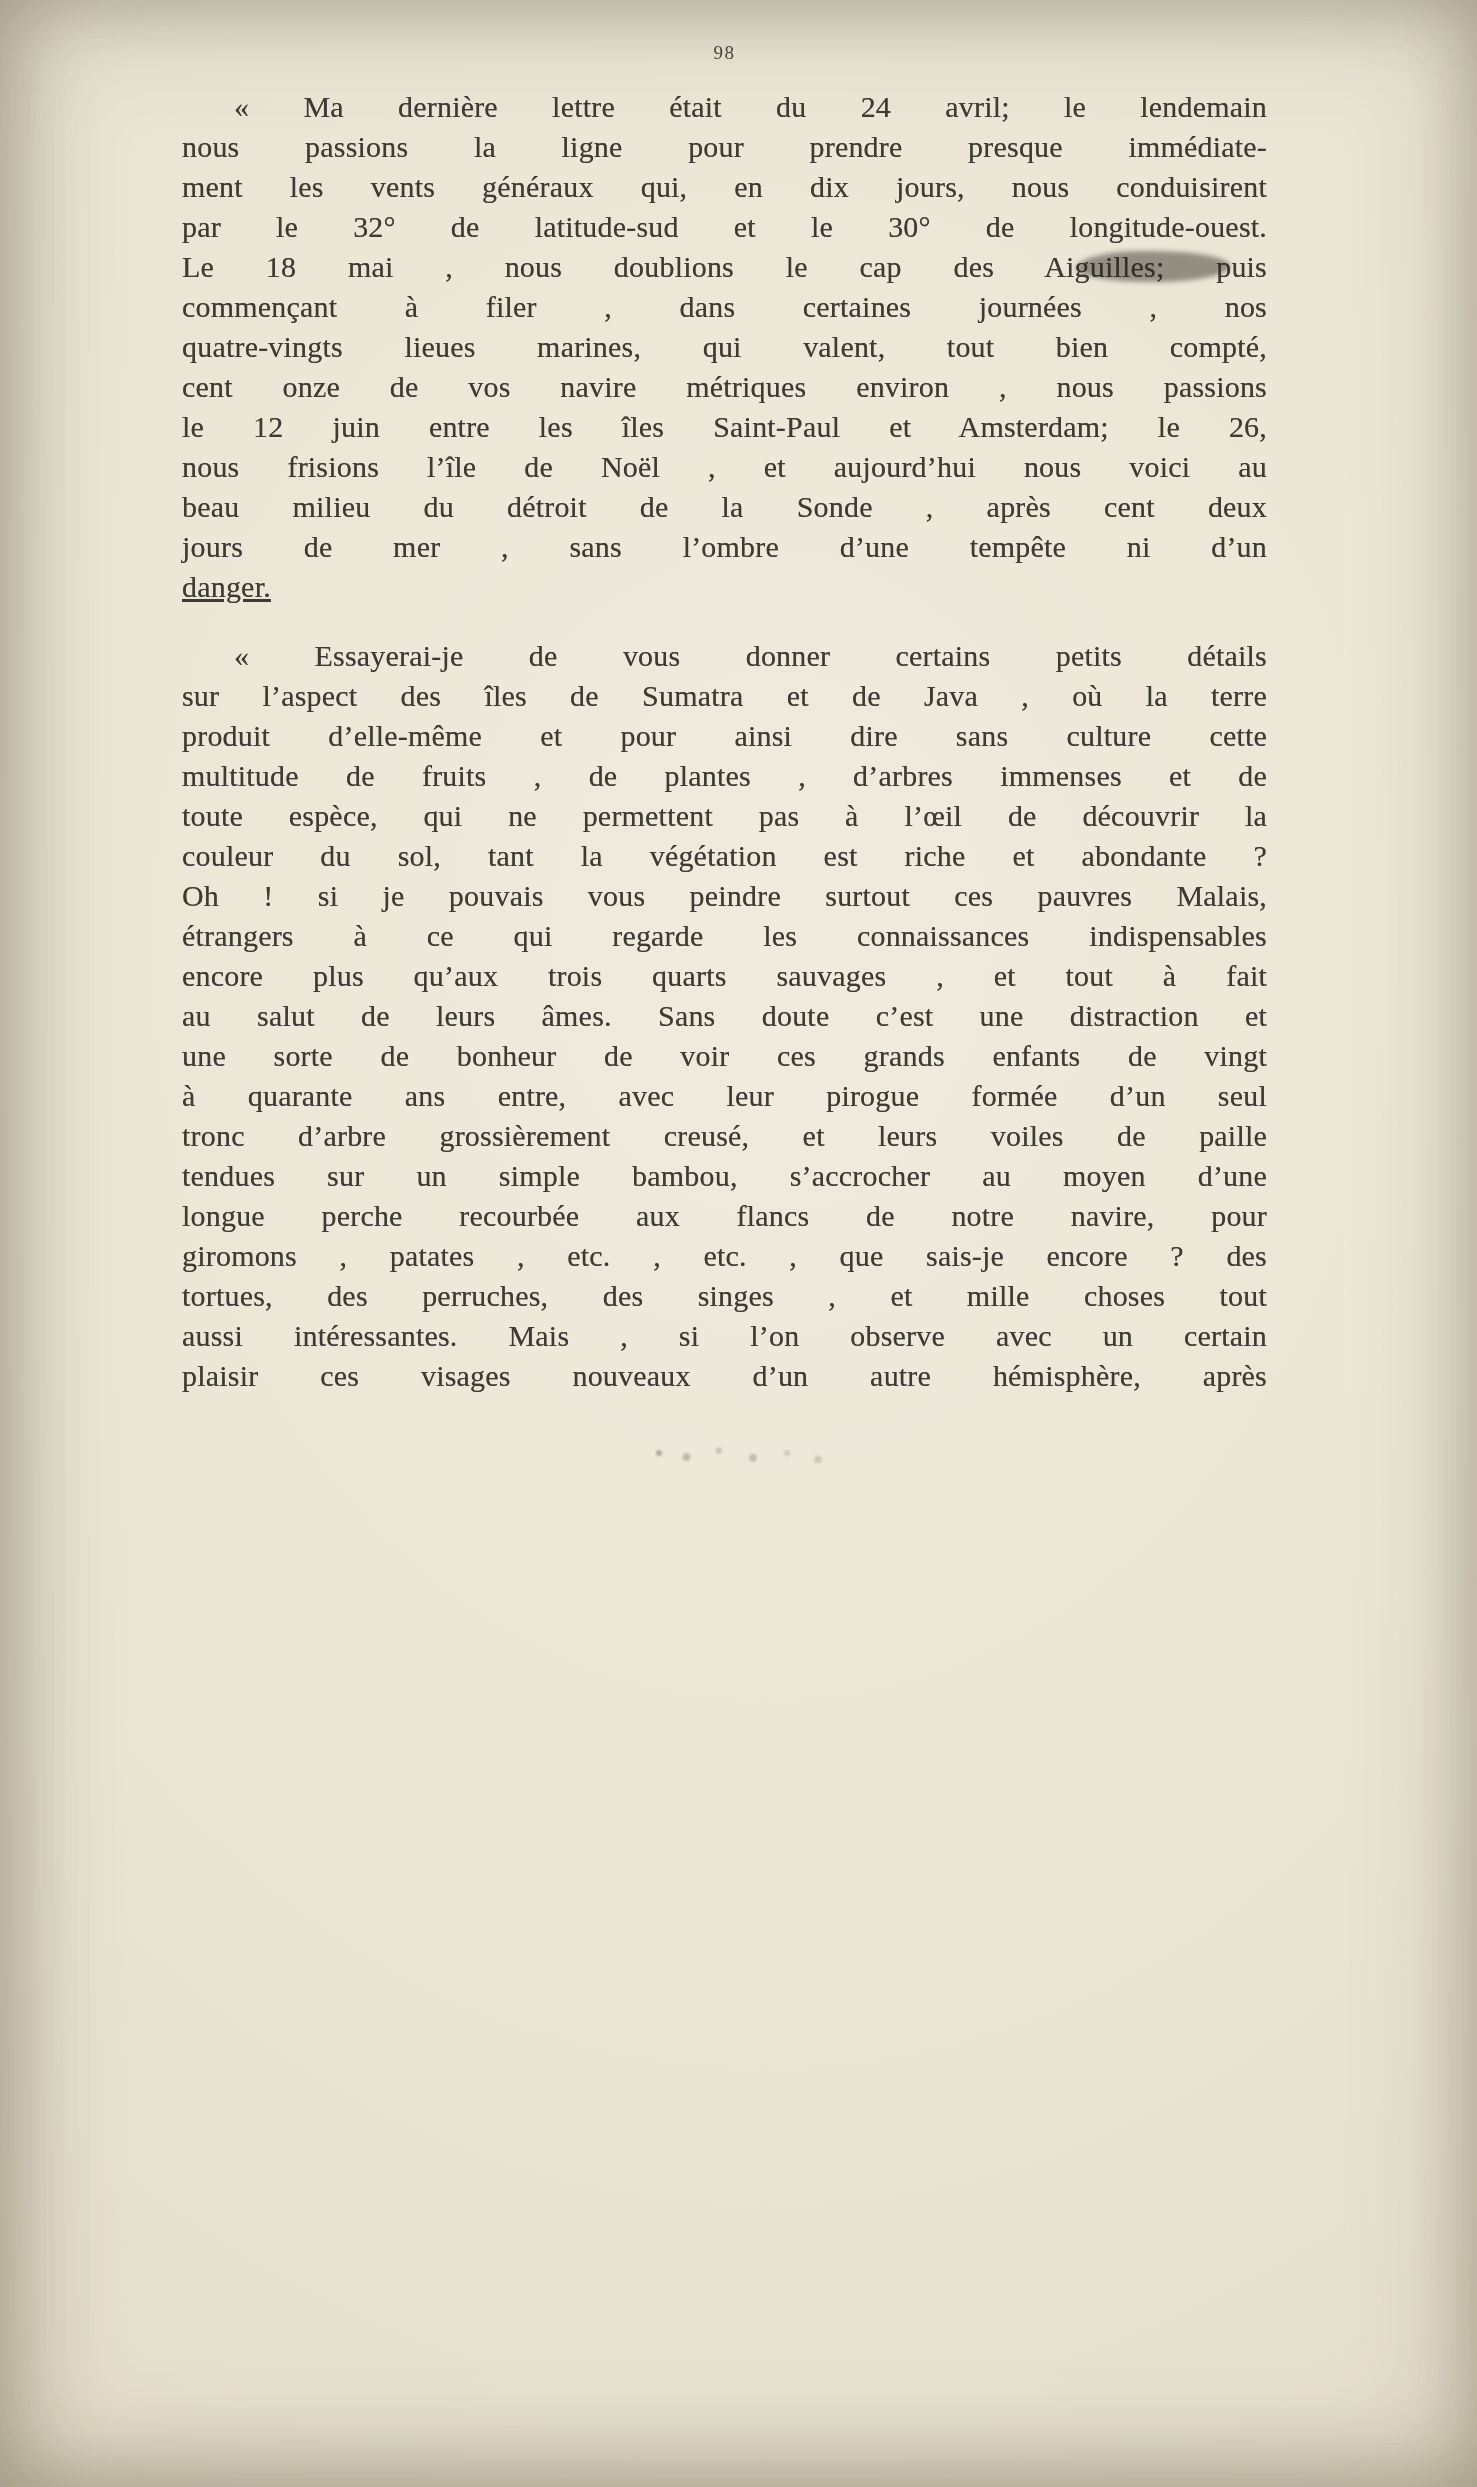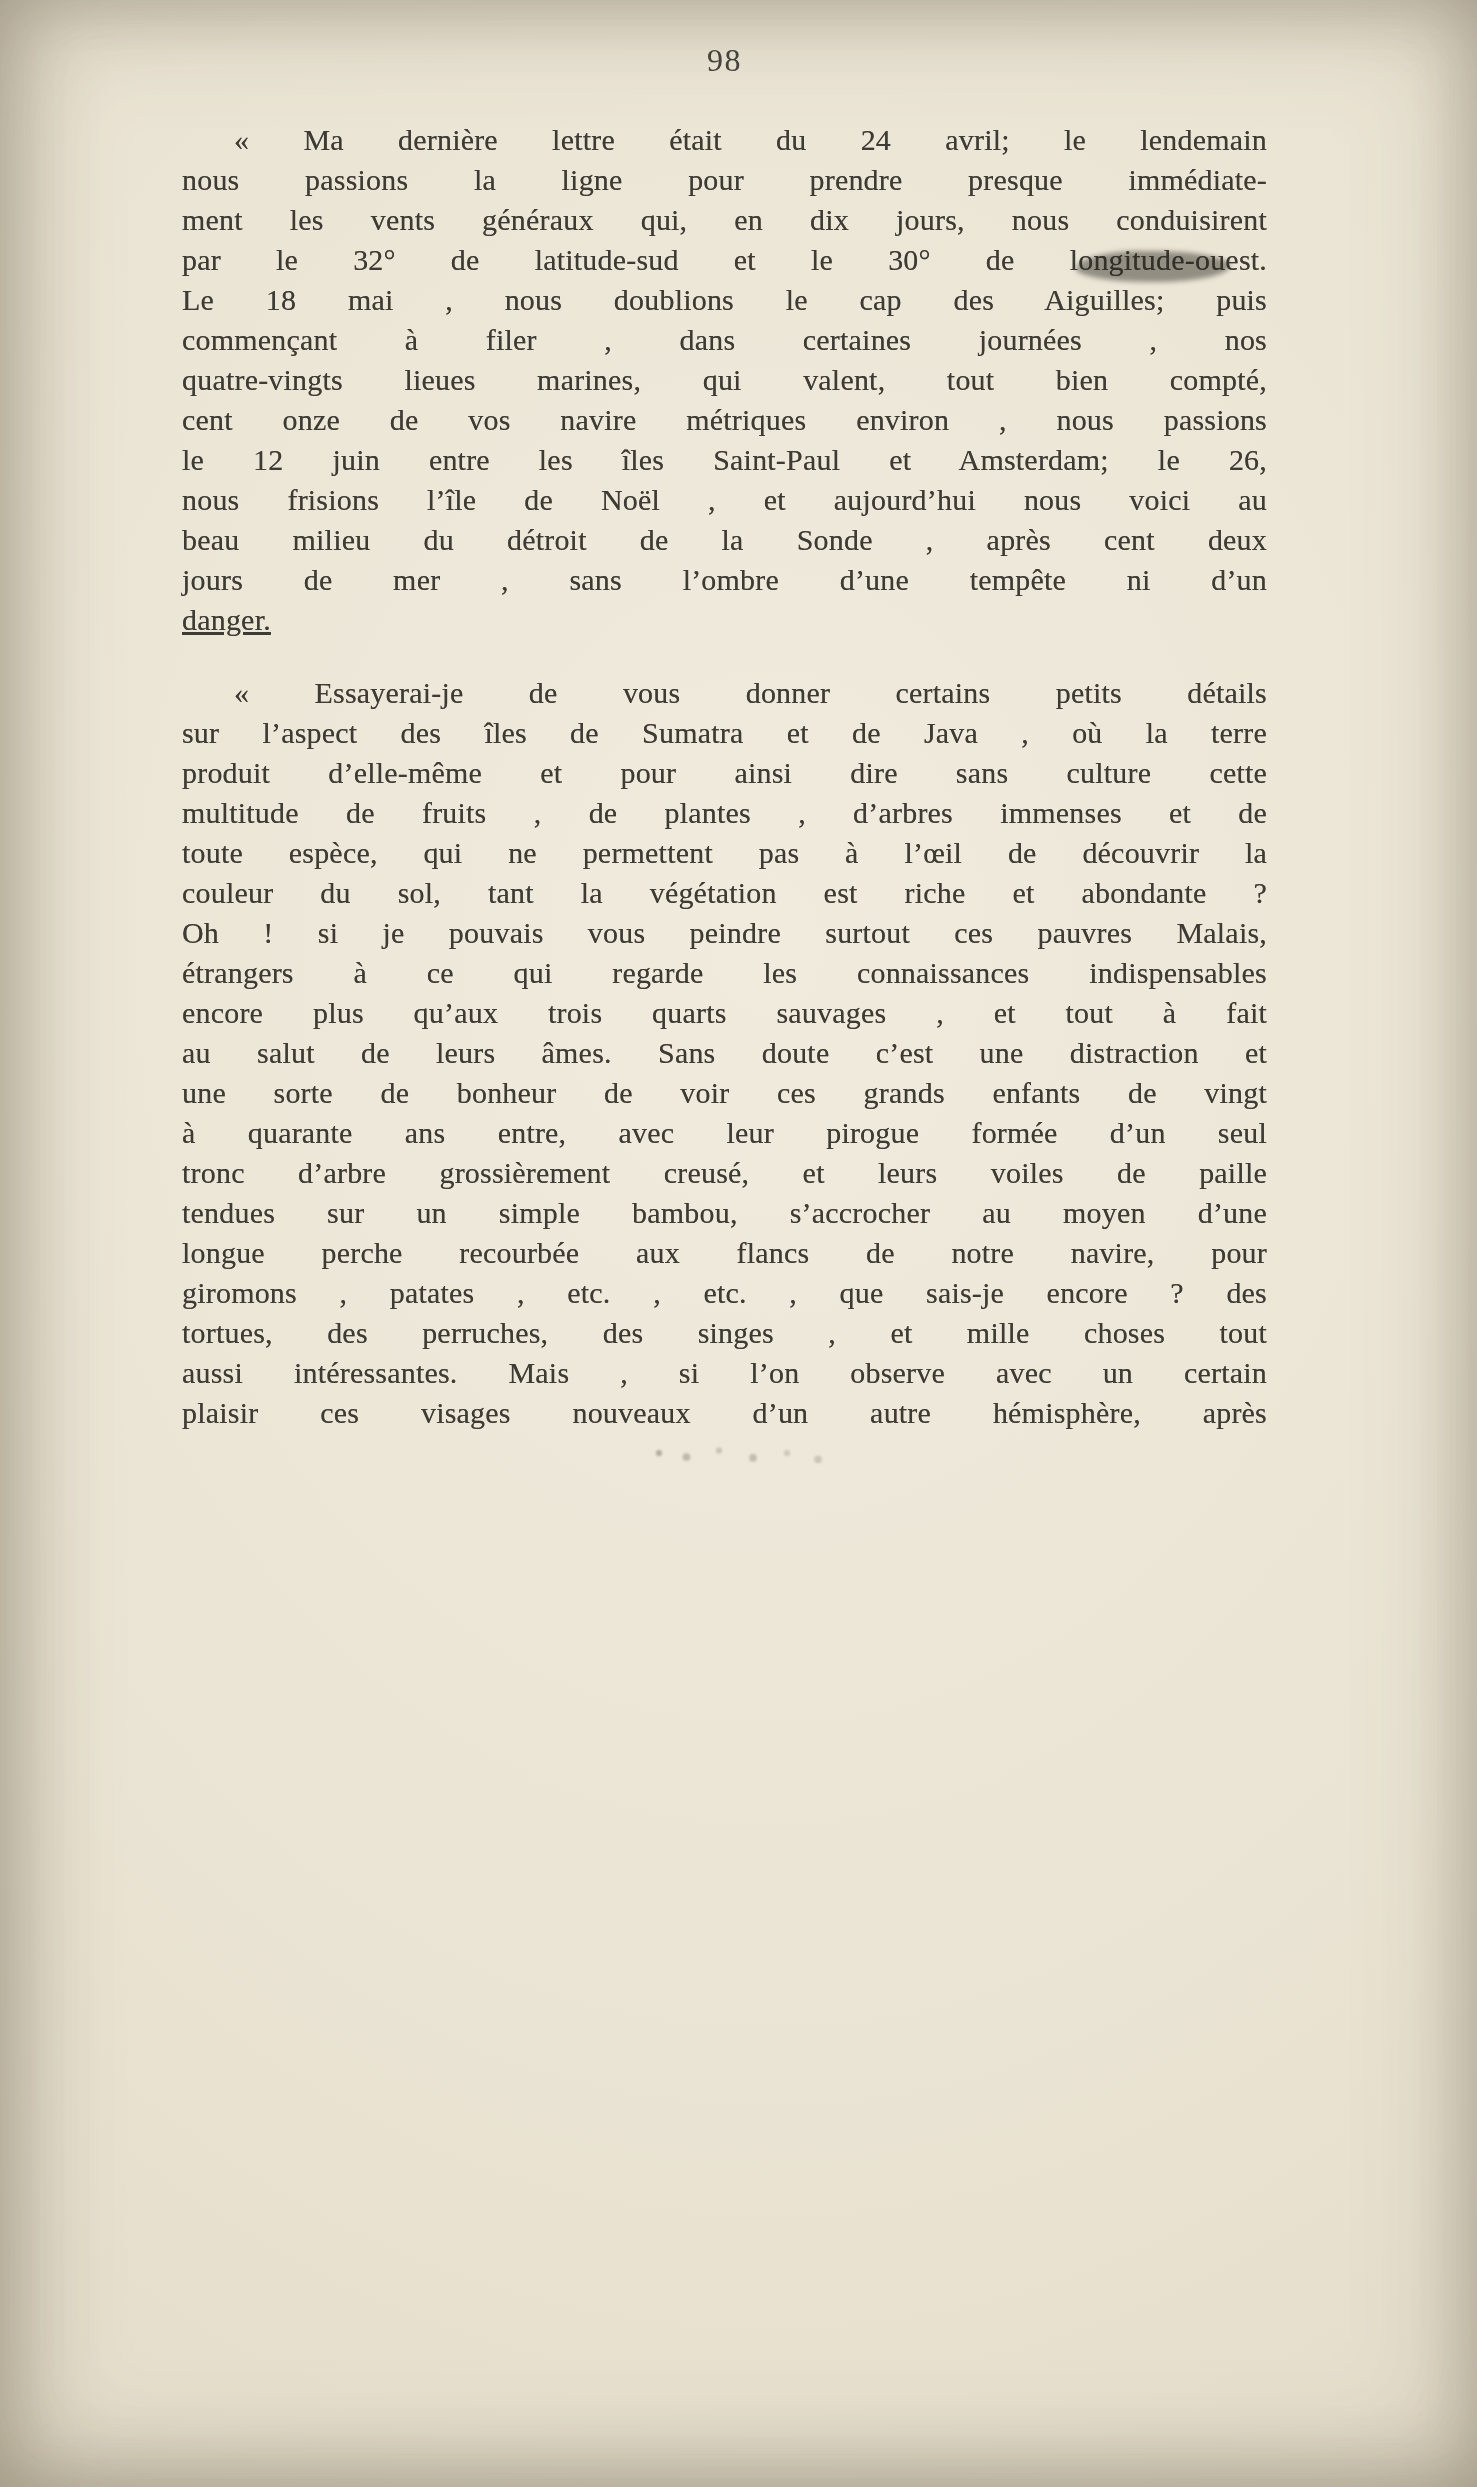--- a/index.html
+++ b/index.html
@@ -21,21 +21,21 @@
       inset 28px 0 77px rgba(96, 86, 64, 0.16),
       inset -9.7px 0 57px rgba(96, 86, 64, 0.10),
       inset 0 -16px 73px rgba(96, 86, 64, 0.12);
   }
   .page-number {
     position: absolute;
     top: 42px;
     left: 182px;
     width: 1085px;
     text-align: center;
-    font-size: 32px;
+    font-size: 19px;
     letter-spacing: 1.6px;
     color: #45433b;
   }
   .text-block {
     position: absolute;
     top: 87px;
     left: 182px;
     width: 1085px;
     font-size: 30px;
     line-height: 40px;
@@ -45,21 +45,20 @@
   .paragraph {
     margin: 0 0 29px 0;
   }
   .line {
     text-align: justify;
     text-align-last: justify;
     min-height: 40px;
   }
   .line.indent {
     text-indent: 52px;
-    margin-top: 33px;
   }
   .line.endpara {
     text-align-last: left;
     text-decoration: underline;
   }
   .ink-blot {
     position: absolute;
     left: 1076px;
     top: 251px;
     width: 154px;

